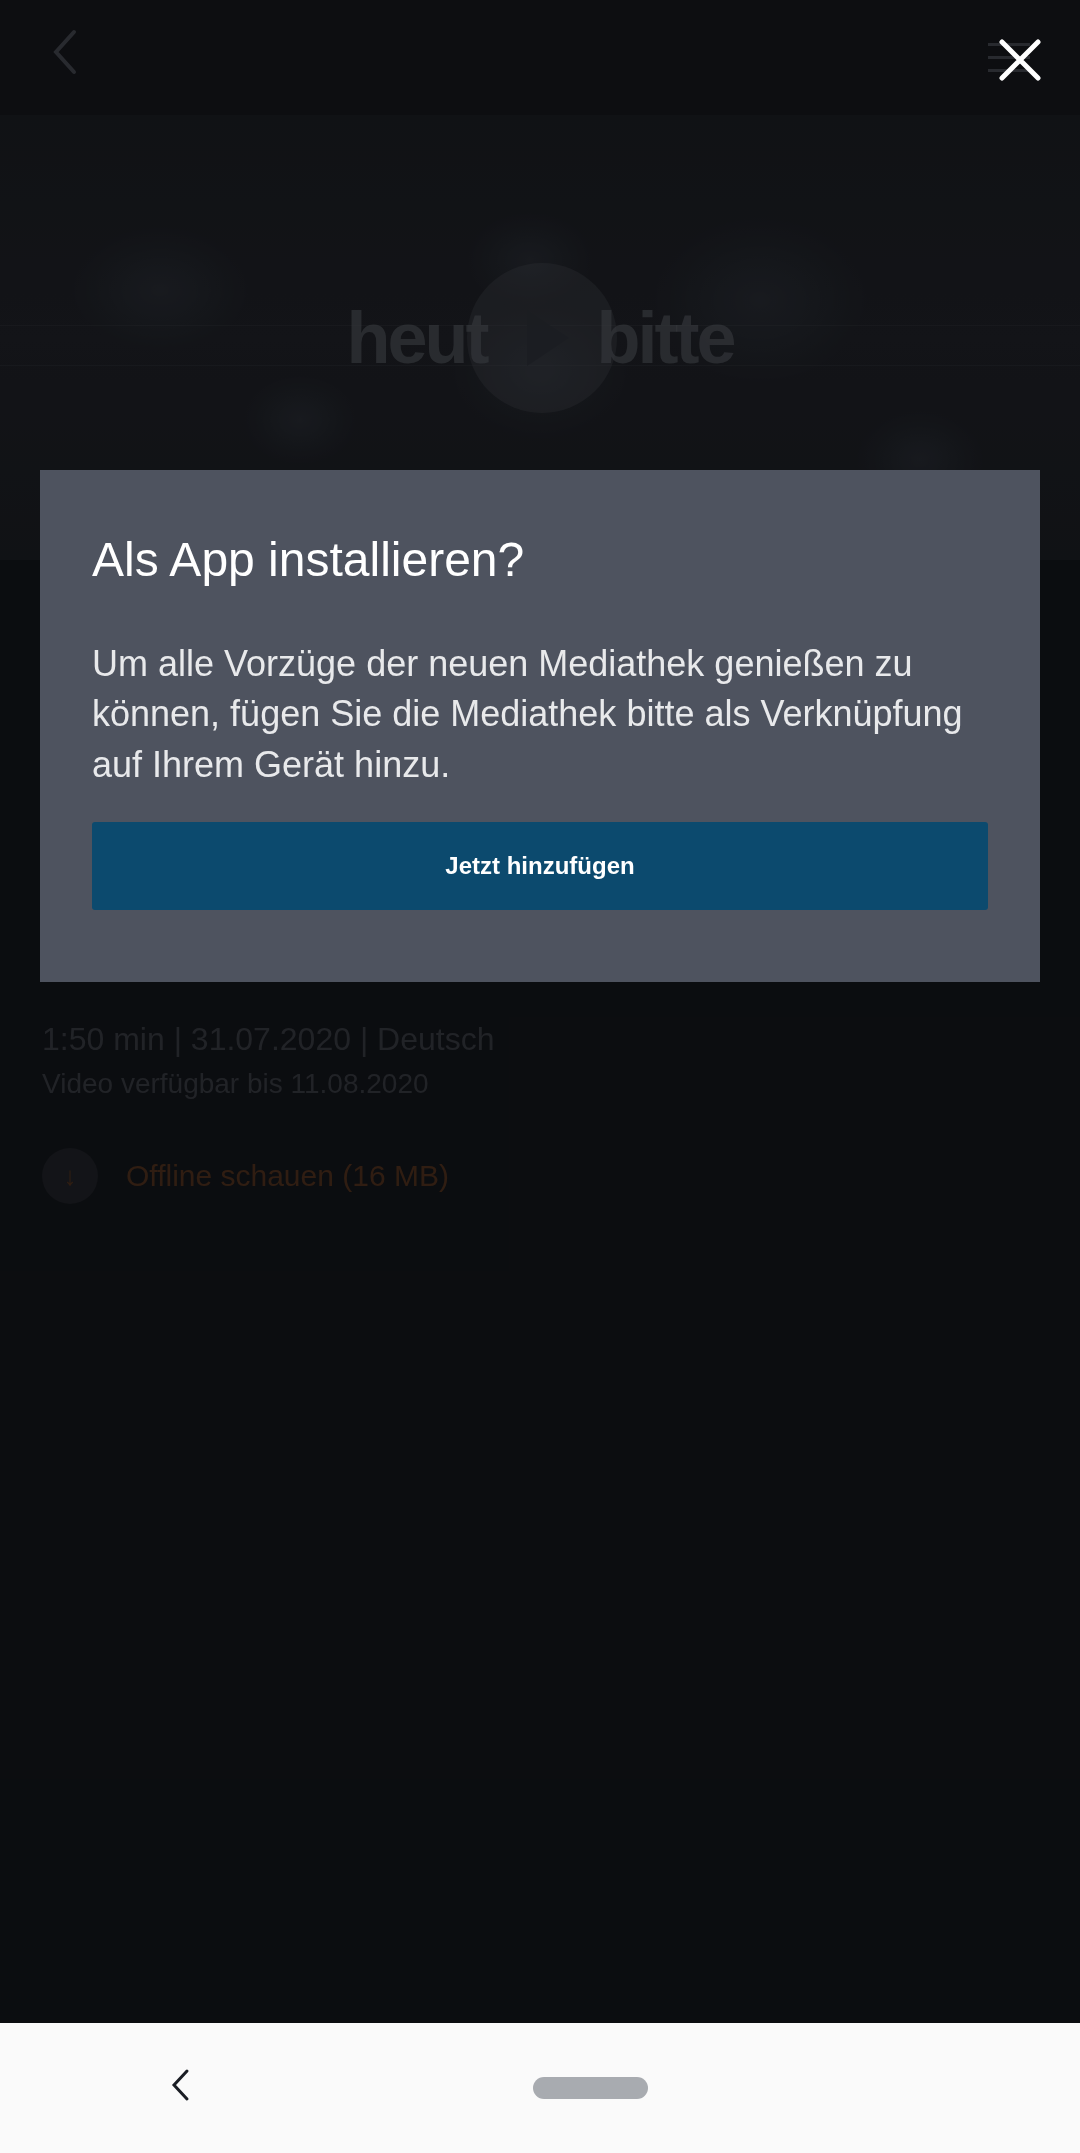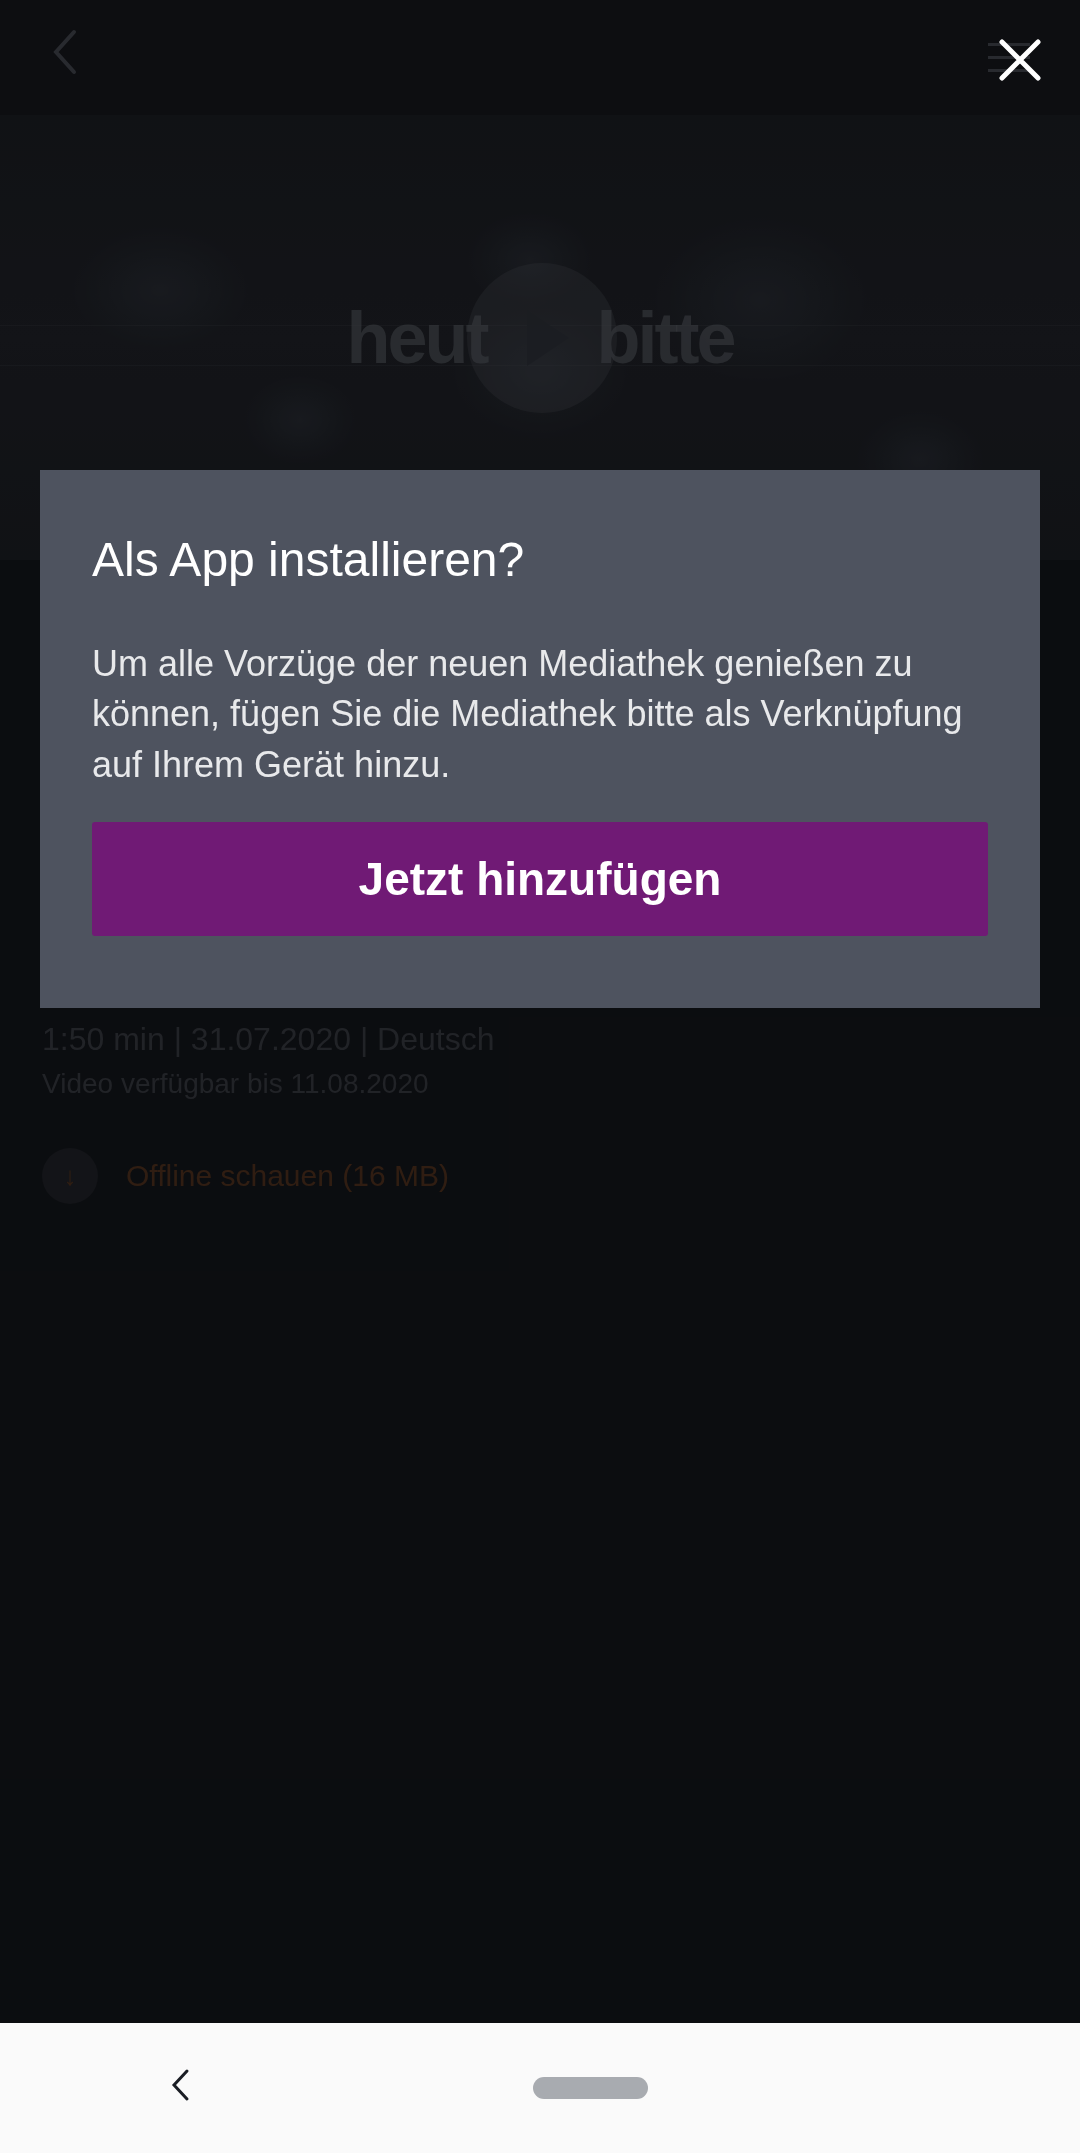--- a/index.html
+++ b/index.html
@@ -244,23 +244,23 @@
     
     .modal-body {
       color: #e8e9eb;
       font-size: 36px;
       line-height: 1.4;
       font-weight: 300;
       margin-bottom: 32px;
     }
     
     .modal-button {
-      background: #701a75;
+      background: #0c4a6e;
       color: #ffffff;
-      font-size: 46px;
+      font-size: 24px;
       font-weight: 600;
       text-align: center;
       padding: 30px 0;
       border-radius: 3px;
     }
     
     .system-nav {
       position: absolute;
       bottom: 0;
       left: 0;

